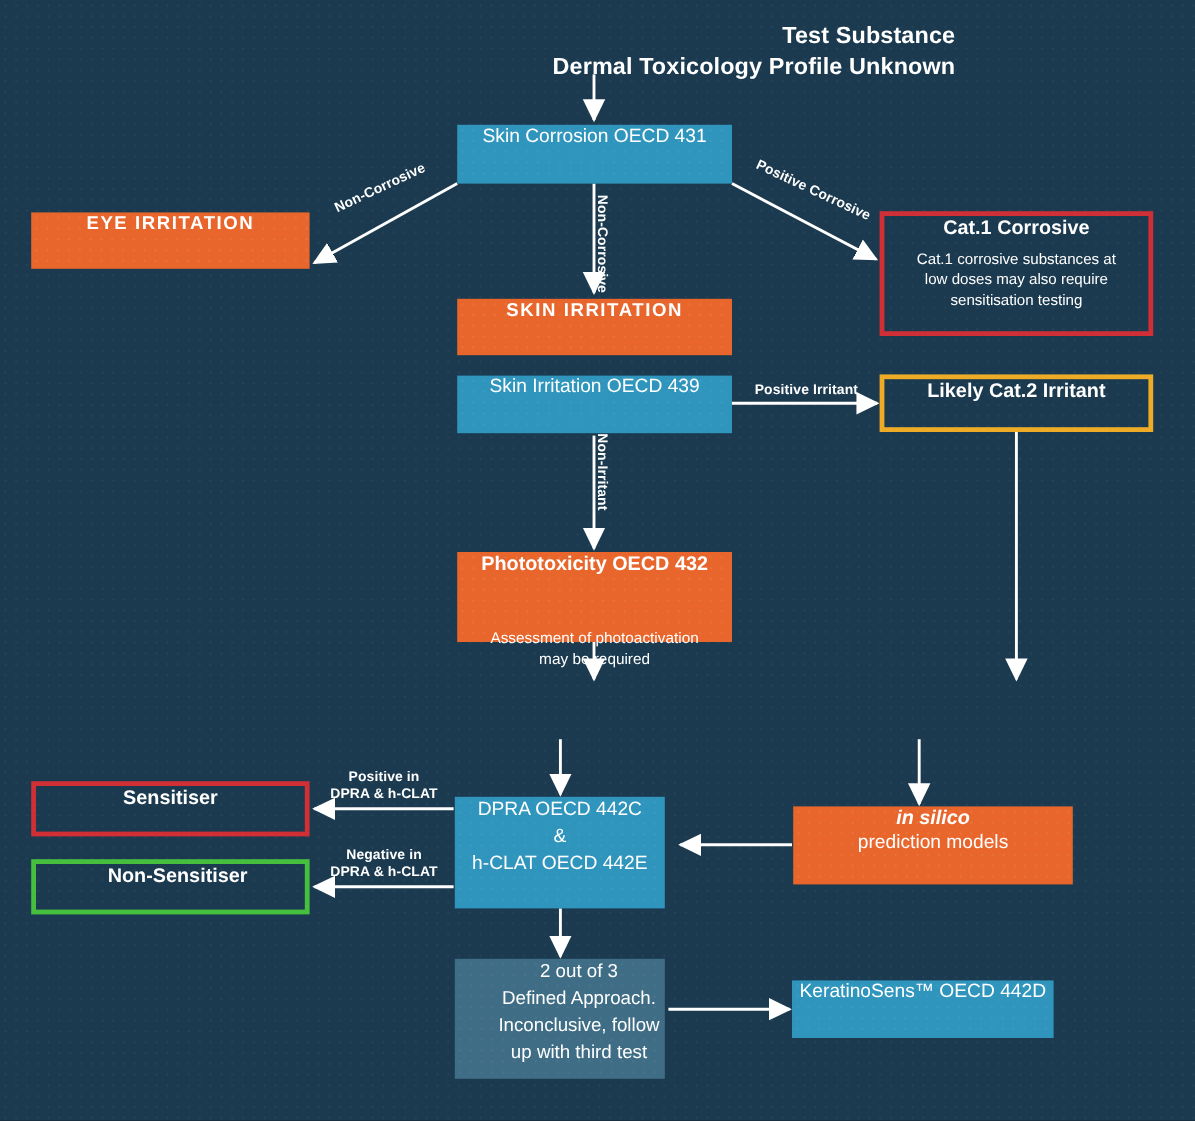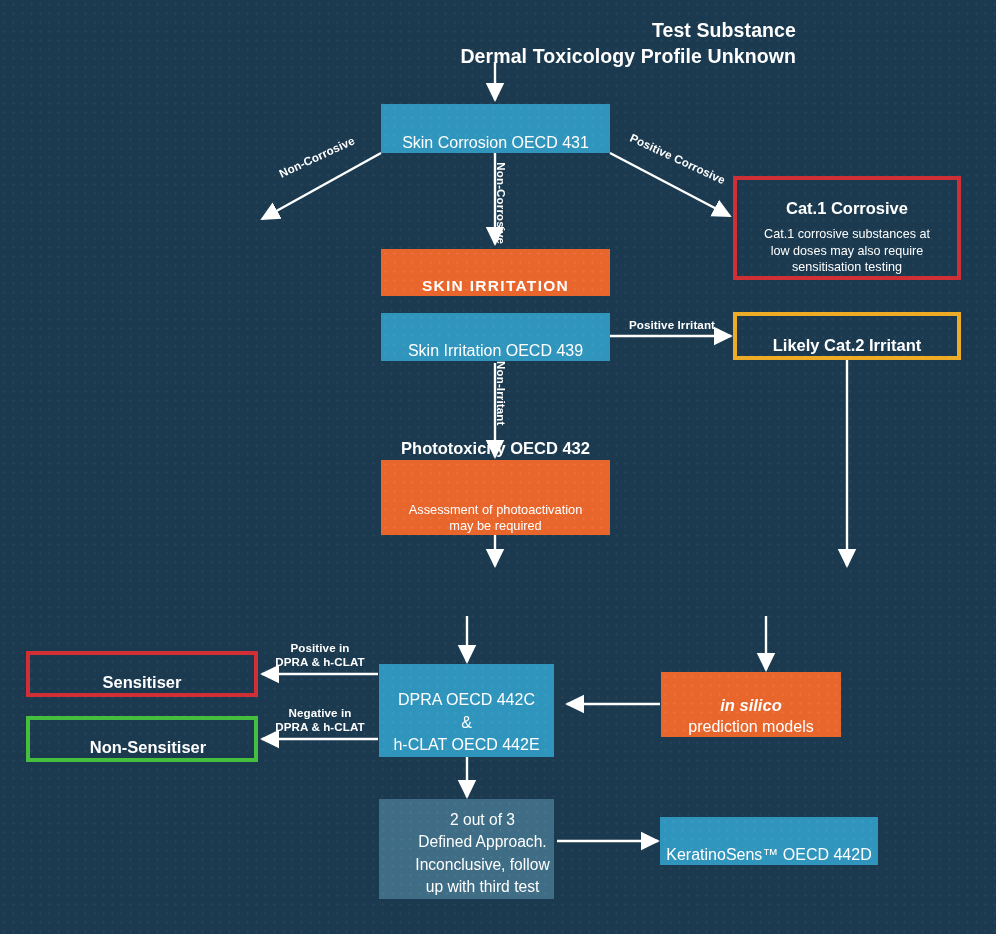--- a/index.html
+++ b/index.html
@@ -24,21 +24,21 @@
     width: 996px;
     height: 934px;
     pointer-events: none;
   }
   .node {
     position: absolute;
     box-sizing: border-box;
     display: flex;
     flex-direction: column;
     align-items: center;
-    justify-content: flex-end;
+    justify-content: flex-start;
     text-align: center;
     color: #ffffff;
     line-height: 1.28;
   }
   .title-block {
     position: absolute;
     text-align: center;
     color: #ffffff;
     font-weight: bold;
     font-size: 19.5px;
@@ -162,20 +162,23 @@
 
   <div class="title-block" style="left:196px; top:18px; width:600px;text-align:right;">
     <div>Test Substance</div>
     <div>Dermal Toxicology Profile Unknown</div>
   </div>
 
   <div class="node blue" style="left:381px; top:104px; width:229px; height:49px;">
     <div class="n-plain">Skin Corrosion OECD 431</div>
   </div>
 
+  <div class="node orange" style="left:26px; top:177px; width:232px; height:47px;">
+    <div class="n-caps">EYE IRRITATION</div>
+  </div>
 
   <div class="node outline ol-red" style="left:733px; top:176px; width:228px; height:104px;">
     <div class="n-title">Cat.1 Corrosive</div>
     <div class="n-sub" style="white-space:pre-line;">Cat.1 corrosive substances at
 low doses may also require
 sensitisation testing</div>
   </div>
 
   <div class="node orange" style="left:381px; top:249px; width:229px; height:47px;">
     <div class="n-caps">SKIN IRRITATION</div>
@@ -203,21 +206,21 @@
   </div>
 
   <div class="node outline ol-red" style="left:26px; top:651px; width:232px; height:46px;">
     <div class="n-title">Sensitiser</div>
   </div>
 
   <div class="node outline ol-green" style="left:26px; top:716px; width:232px; height:46px;padding-left:12px;">
     <div class="n-title">Non-Sensitiser</div>
   </div>
 
-  <div class="node orange" style="left:661px; top:672px; width:180px; height:65px;">
+  <div class="node orange" style="left:661px; top:672px; width:233px; height:65px;">
     <div class="ital">in silico</div>
     <div class="n-plain">prediction models</div>
   </div>
 
   <div class="node slate" style="left:379px; top:799px; width:175px; height:100px;">
     <div class="n-slate-text">2 out of 3</div>
     <div class="n-slate-text">Defined Approach.</div>
     <div class="n-slate-text">Inconclusive, follow</div>
     <div class="n-slate-text">up with third test</div>
   </div>

